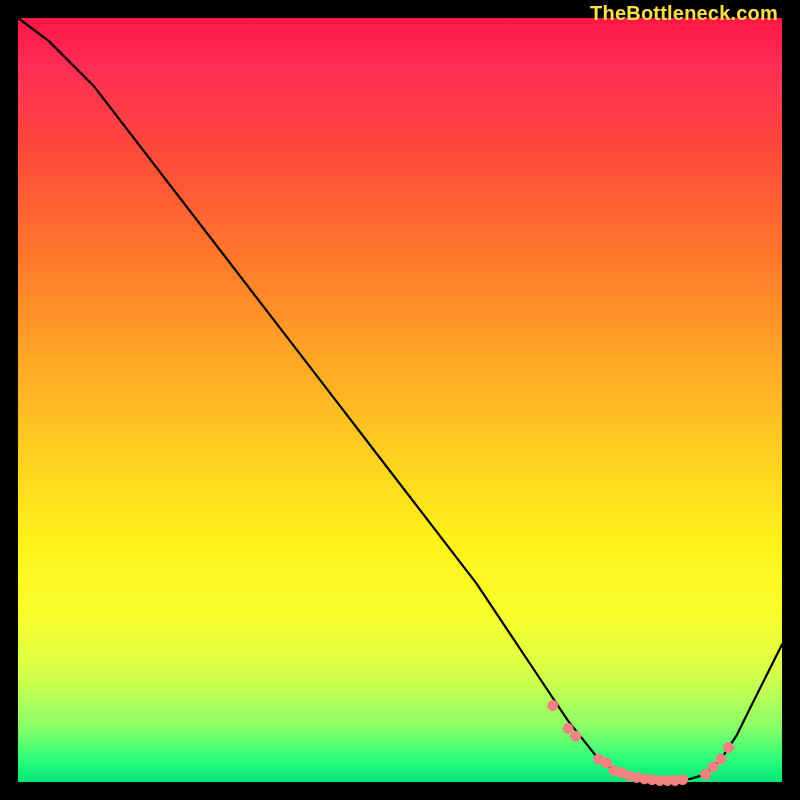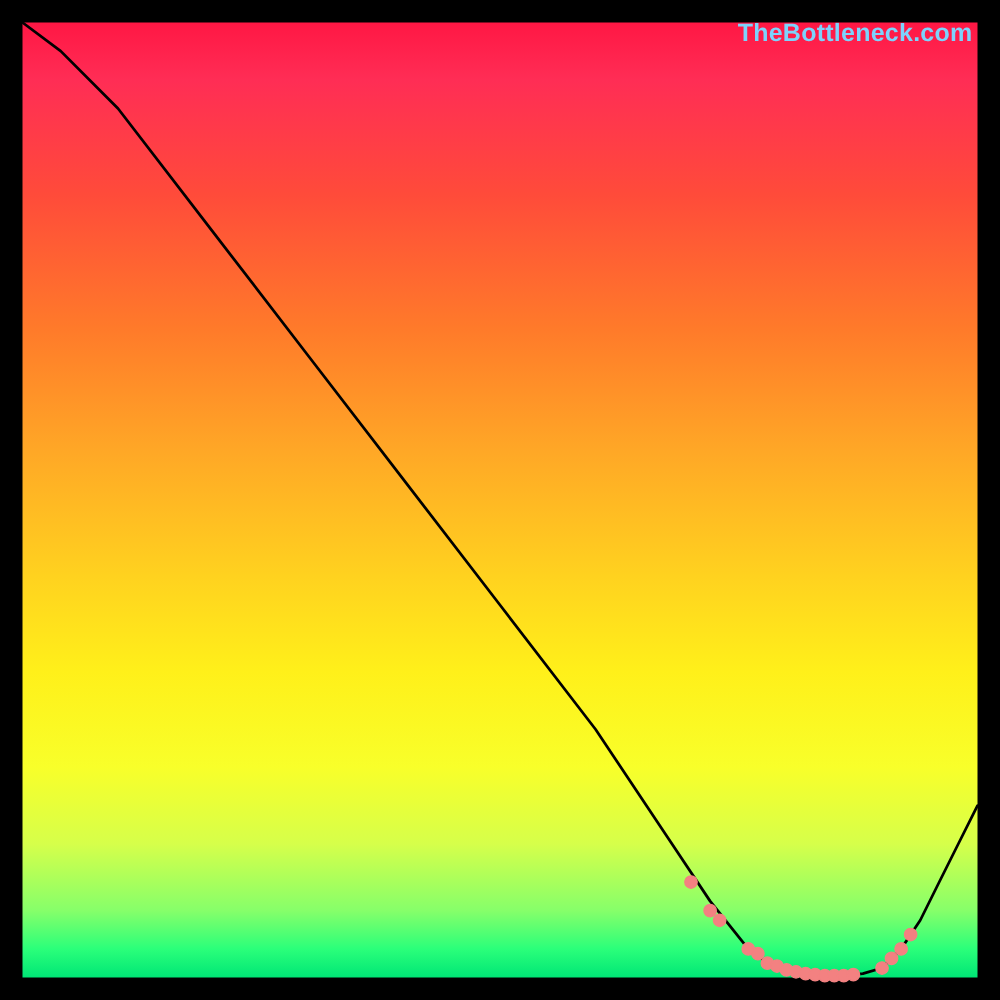--- a/index.html
+++ b/index.html
@@ -37,23 +37,23 @@
       #fff01a 68%,
       #f8ff2a 78%,
       #d6ff4a 86%,
       #86ff6a 93%,
       #2bff7a 97%,
       #00e676 100%
     );
   }
   .watermark {
     position: absolute;
-    top: 16px;
+    top: 2px;
     right: 22px;
-    color: #7dd3fc;
+    color: #fde047;
     font-size: 20px;
     font-weight: 600;
     letter-spacing: 0.2px;
     user-select: none;
   }
   svg.plot {
     position: absolute;
     left: 18px;
     top: 18px;
     width: 764px;

